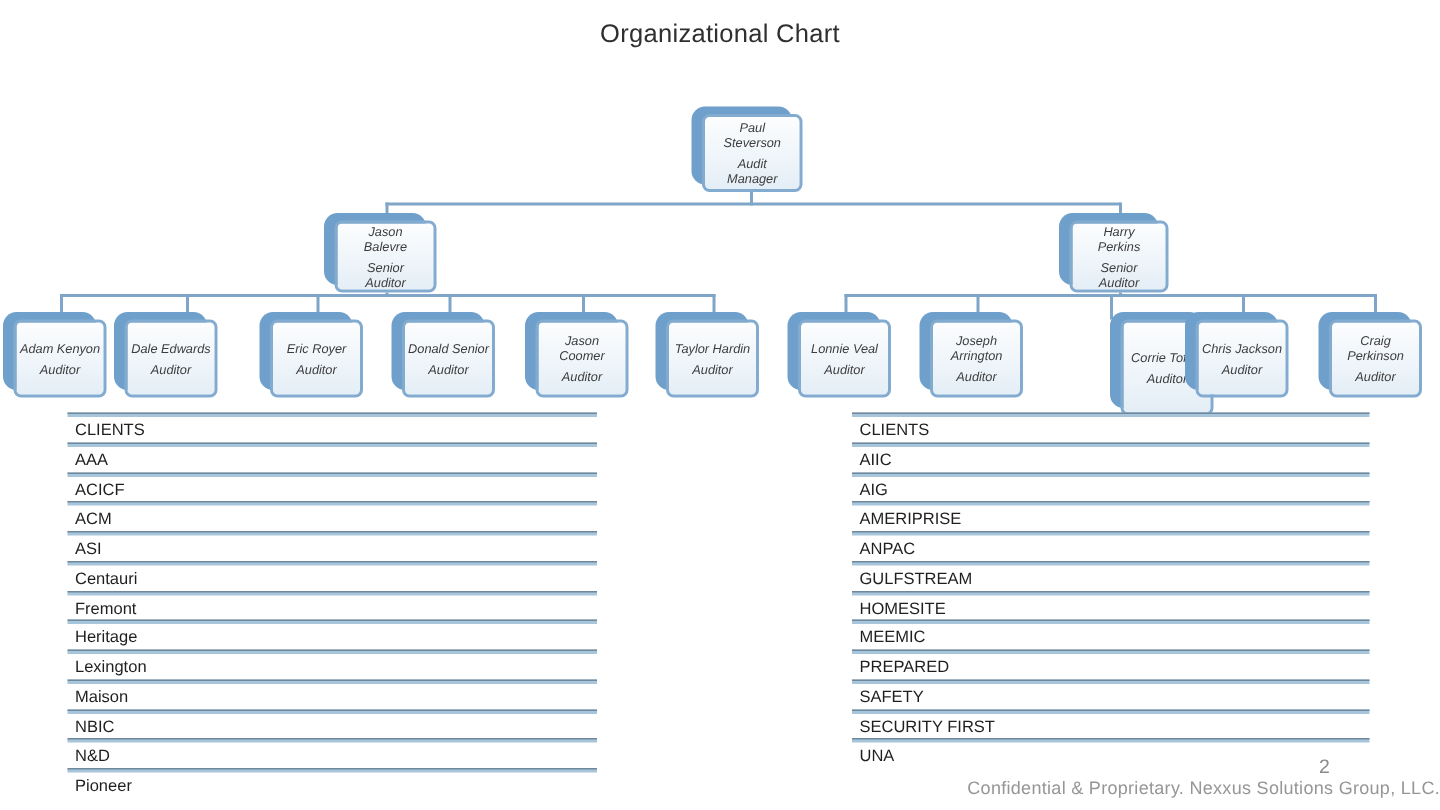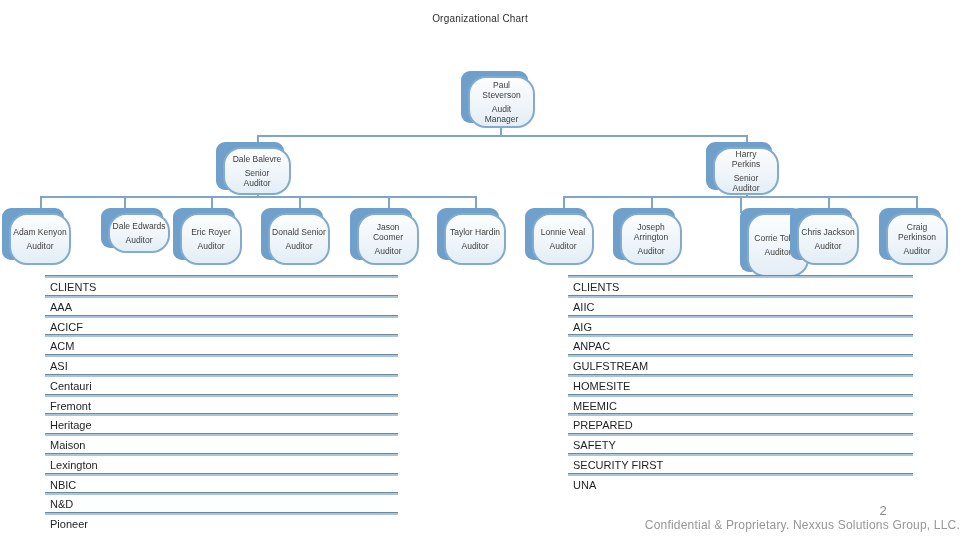--- a/index.html
+++ b/index.html
@@ -2,35 +2,36 @@
 <html><head>
 <meta charset="utf-8">
 <style>
   html,body{margin:0;padding:0;background:#e9e9e9;}
   .slide{
     position:relative;width:960px;height:540px;background:#ffffff;overflow:hidden;
     font-family:"Liberation Sans", sans-serif;margin:0 auto;
   }
   .slide-title{
     position:absolute;left:0;right:0;top:13px;text-align:center;
-    font-size:10px;color:#2f2f2f;letter-spacing:.2px;
+    font-size:17px;color:#2f2f2f;letter-spacing:.2px;
   }
   
   .node{position:absolute;}
   .node .back{
     position:absolute;left:-7px;top:-5px;width:100%;height:100%;
     background:#6fa0cb;border-radius:9px;
   }
   .node .front{
     position:relative;width:100%;height:100%;box-sizing:border-box;
     background:linear-gradient(180deg,#fcfdfe 0%,#eff5fa 55%,#e4eef6 100%);
-    border:2px solid #82abcf;border-radius:18px;
+    border:2px solid #82abcf;border-radius:5px;
     display:flex;flex-direction:column;align-items:center;justify-content:center;
     text-align:center;font-size:8.5px;line-height:1.18;color:#3d3d3d;gap:4px;
     padding:2px;
+    font-style:italic;
   }
   .node.wide .front{padding:2px 7px;}
   
   .hline,.vline{position:absolute;background:#7fa6c8;}
   .hline{height:2px;}
   .vline{width:2px;}
   
   .client-list{position:absolute;font-size:11px;color:#1f1f1f;}
   .client-row{
     position:relative;height:13.75px;border-top:3px solid #a7c6dc;
@@ -81,40 +82,40 @@
     <div class="back"></div>
     <div class="front">
       <div>Paul Steverson</div>
       <div>Audit Manager</div>
     </div>
   </div>
 
   <div class="node wide" style="left:223px;top:147px;width:68px;height:48px">
     <div class="back"></div>
     <div class="front">
-      <div>Dale Balevre</div>
+      <div>Jason Balevre</div>
       <div>Senior Auditor</div>
     </div>
   </div>
   <div class="node wide" style="left:713px;top:147px;width:66px;height:48px">
     <div class="back"></div>
     <div class="front">
       <div>Harry Perkins</div>
       <div>Senior Auditor</div>
     </div>
   </div>
 
   <div class="node" style="left:9px;top:213px;width:62px;height:52px">
     <div class="back"></div>
     <div class="front">
       <div>Adam Kenyon</div>
       <div>Auditor</div>
     </div>
   </div>
-  <div class="node" style="left:108px;top:213px;width:62px;height:40px">
+  <div class="node" style="left:83px;top:213px;width:62px;height:52px">
     <div class="back"></div>
     <div class="front">
       <div>Dale Edwards</div>
       <div>Auditor</div>
     </div>
   </div>
   <div class="node" style="left:180px;top:213px;width:62px;height:52px">
     <div class="back"></div>
     <div class="front">
       <div>Eric Royer</div>
@@ -180,31 +181,32 @@
 
   <div class="client-list" style="left:45px;top:275px;width:353px">
     <div class="client-row">CLIENTS</div>
     <div class="client-row">AAA</div>
     <div class="client-row">ACICF</div>
     <div class="client-row">ACM</div>
     <div class="client-row">ASI</div>
     <div class="client-row">Centauri</div>
     <div class="client-row">Fremont</div>
     <div class="client-row">Heritage</div>
+    <div class="client-row">Lexington</div>
     <div class="client-row">Maison</div>
-    <div class="client-row">Lexington</div>
     <div class="client-row">NBIC</div>
     <div class="client-row">N&amp;D</div>
     <div class="client-row">Pioneer</div>
   </div>
 
   <div class="client-list" style="left:568px;top:275px;width:345px">
     <div class="client-row">CLIENTS</div>
     <div class="client-row">AIIC</div>
     <div class="client-row">AIG</div>
+    <div class="client-row">AMERIPRISE</div>
     <div class="client-row">ANPAC</div>
     <div class="client-row">GULFSTREAM</div>
     <div class="client-row">HOMESITE</div>
     <div class="client-row">MEEMIC</div>
     <div class="client-row">PREPARED</div>
     <div class="client-row">SAFETY</div>
     <div class="client-row">SECURITY FIRST</div>
     <div class="client-row">UNA</div>
   </div>
 

